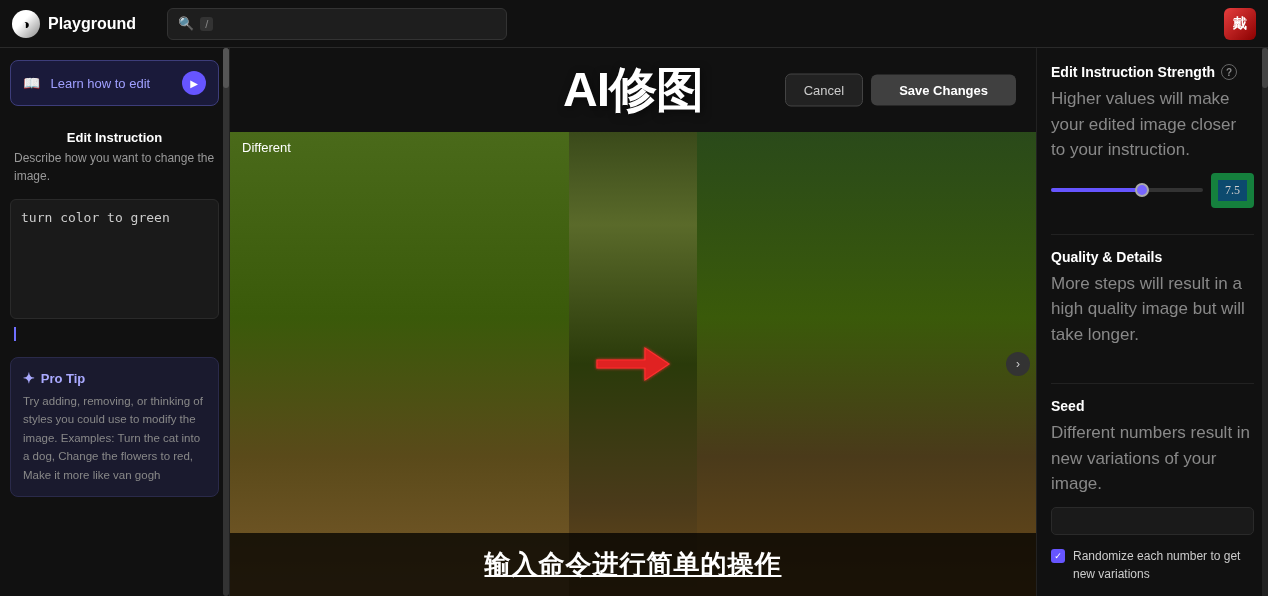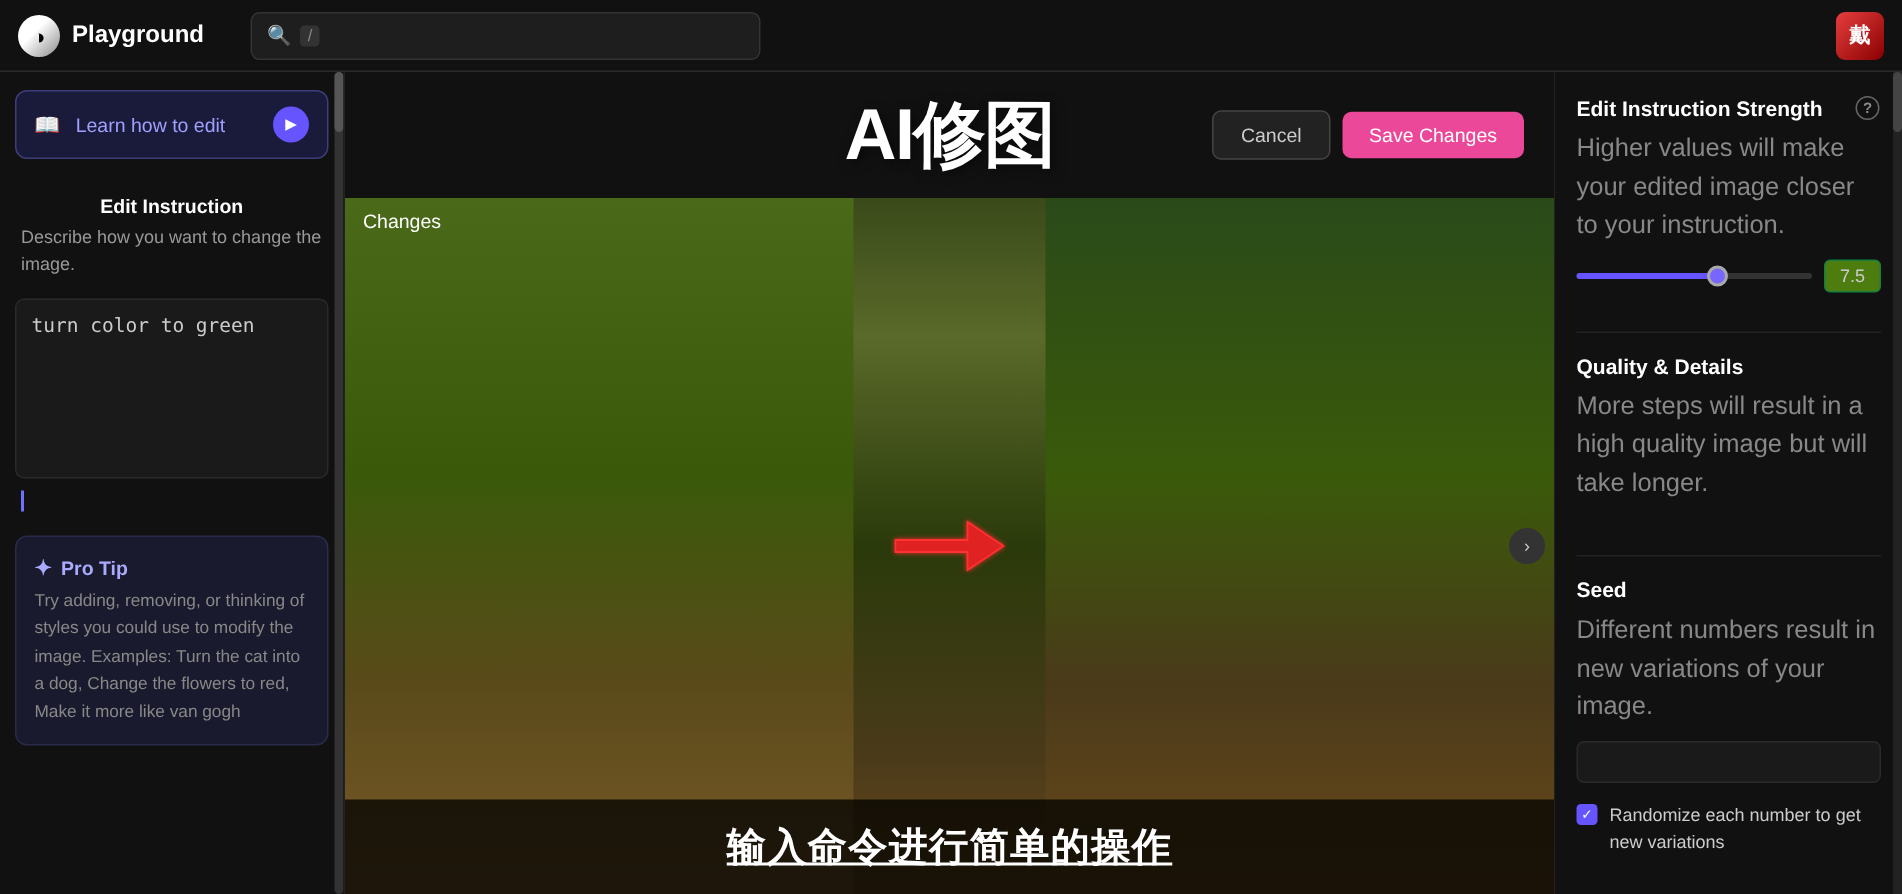--- a/index.html
+++ b/index.html
@@ -252,27 +252,27 @@
     .cancel-btn {
       background: #222;
       border: 1px solid #444;
       border-radius: 6px;
       padding: 8px 18px;
       color: #ccc;
       font-size: 13px;
       cursor: pointer;
     }
     .save-btn {
-      background: #ec4899;
+      background: #404040;
       border: none;
       border-radius: 6px;
-      padding: 8px 18px;
-      color: #fff;
-      font-size: 13px;
-      font-weight: 400;
+      padding: 8px 28px;
+      color: #fff;
+      font-size: 13px;
+      font-weight: 700;
       cursor: pointer;
     }
 
     .image-area {
       flex: 1;
       position: relative;
       overflow: hidden;
       display: flex;
       flex-direction: column;
     }
@@ -411,21 +411,21 @@
       background: #444;
       border-radius: 3px;
     }
 
     .panel-section {
       margin-bottom: 22px;
     }
     .panel-section-header {
       display: flex;
       align-items: center;
-      gap: 22px;
+      gap: 6px;
       font-size: 14px;
       font-weight: 700;
       color: #fff;
       margin-bottom: 6px;
     }
     .info-icon {
       width: 16px;
       height: 16px;
       border-radius: 50%;
       border: 1px solid #666;
@@ -466,28 +466,29 @@
       height: 14px;
       border-radius: 50%;
       background: #7766ff;
       border: 2px solid #aaa;
       position: absolute;
       top: 50%;
       transform: translateY(-50%);
       cursor: pointer;
     }
     .slider-value {
-      background: #4d7c0f;
-      border: 1px solid #15803d;
+      background: #0c4a6e;
+      border: 7px solid #15803d;
       border-radius: 4px;
       padding: 3px 7px;
       font-size: 12px;
       color: #ccc;
       min-width: 38px;
       text-align: center;
+      font-family: Liberation Serif, serif;
     }
 
     .divider {
       border: none;
       border-top: 1px solid #222;
       margin: 4px 0 14px;
     }
 
     .seed-input {
       width: 100%;
@@ -576,21 +577,21 @@
   <main class="center-area">
     <div class="center-top-bar">
       <div class="center-title">AI修图</div>
       <div class="action-btns">
         <button class="cancel-btn">Cancel</button>
         <button class="save-btn">Save Changes</button>
       </div>
     </div>
 
     <div class="image-area">
-      <div class="original-label">Changes</div>
+      <div class="original-label">Different</div>
 
       <div class="image-canvas">
 
         <div class="frog-scene">
 
           <div class="frog-left">
             <div class="moto-left-bg"></div>
             <svg width="200" height="280" viewBox="0 0 200 280">
 
               <ellipse cx="100" cy="265" rx="80" ry="12" fill="rgba(0,0,0,0.4)"></ellipse>

